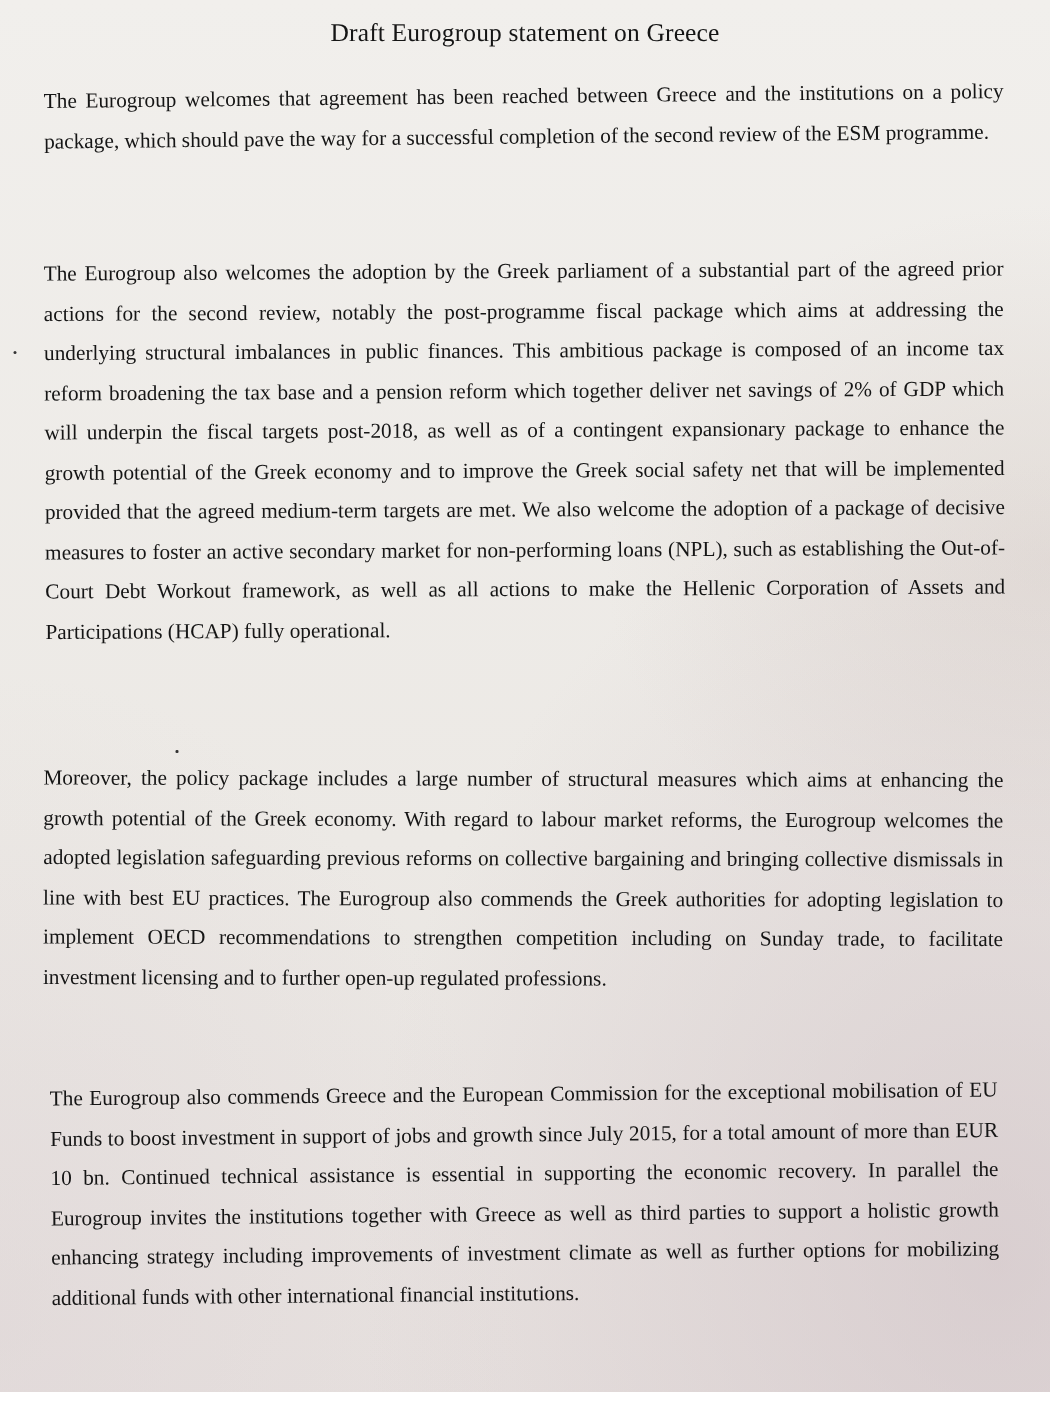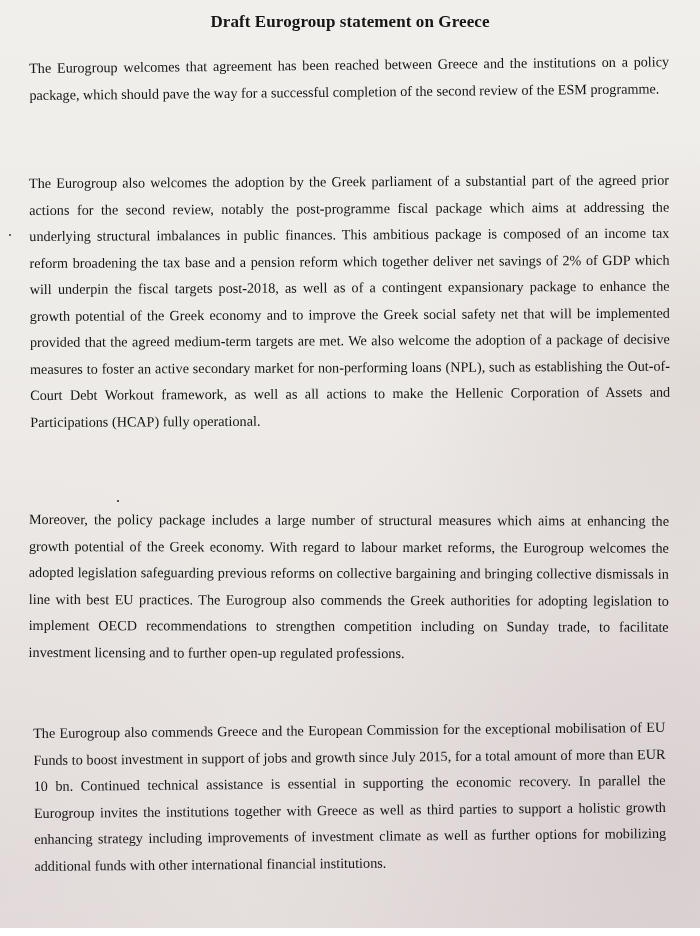--- a/index.html
+++ b/index.html
@@ -33,21 +33,21 @@
       left: 0; right: 0; bottom: 0;
       height: 8px;
       background: #ffffff;
     }
     .title {
       position: absolute;
       top: 12px;
       left: 0;
       width: 700px;
       text-align: center;
-      font-weight: bold;
+      font-weight: normal;
       font-size: 17px;
       letter-spacing: 0.1px;
     }
     .para {
       position: absolute;
       left: 29px;
       width: 640px;
       font-size: 14.2px;
       line-height: 26.5px;
       text-align: justify;

